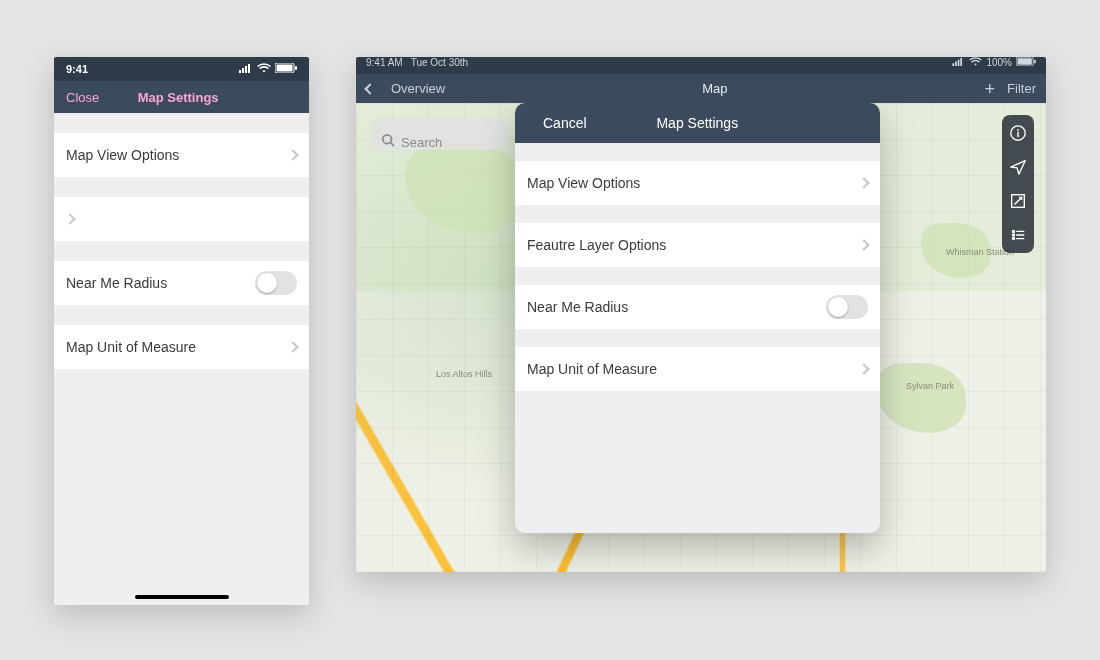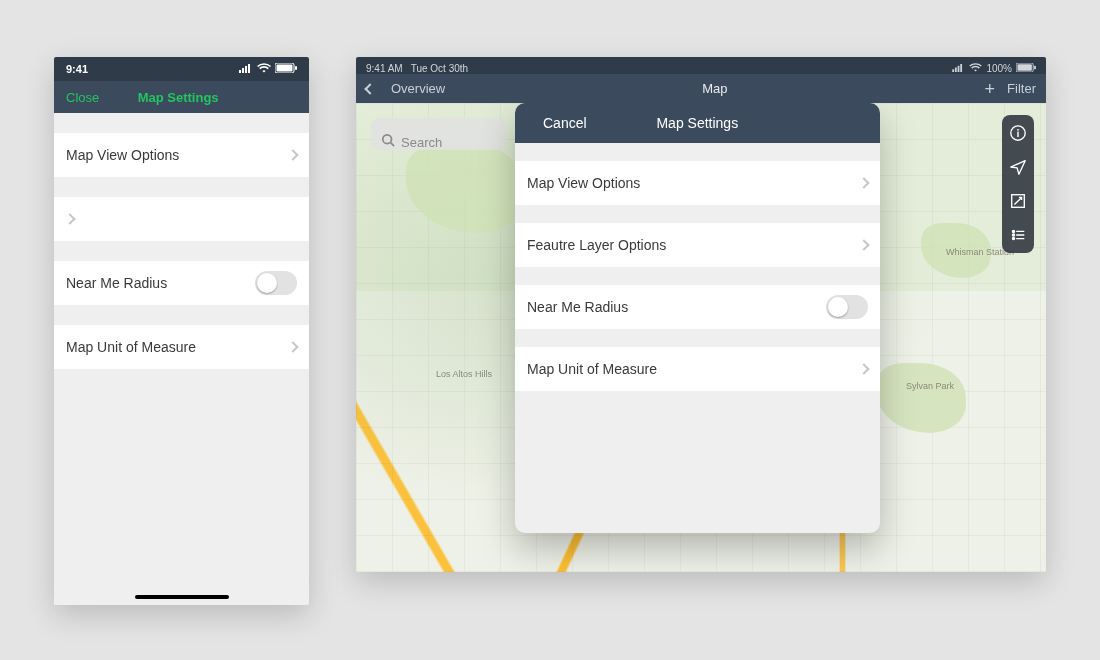--- a/index.html
+++ b/index.html
@@ -39,21 +39,21 @@
     background: var(--navy-dark);
     color: #fff;
     display: flex; align-items: center; justify-content: space-between;
     padding: 8px 12px;
     font-size: 11px; font-weight: 600;
   }
   .status-icons { display:flex; gap:4px; align-items:center; }
   .phone-header {
     height: 32px;
     background: var(--navy);
-    color: #22c55e;
+    color: #f9a8d4;
     display: flex; align-items: center;
     padding: 0 12px;
     font-size: 13px;
   }
   .phone-header .title { flex:1; text-align:center; font-weight:600; margin-left:-40px;}
   .phone-body { flex:1; background:#efefef; position:relative; overflow-y:auto; }
 
   .group { margin-top: 20px; }
   .row {
     background: var(--row);
@@ -98,21 +98,21 @@
     border-radius: 2px;
     overflow:hidden;
     box-shadow: 0 10px 30px rgba(0,0,0,.18);
     display:flex; flex-direction:column;
   }
   .t-status {
     height: 17px;
     background: var(--navy-dark);
     color: #d0d5db;
     font-size: 10px;
-    display:flex; align-items:flex-end;
+    display:flex; align-items:flex-start;
     padding: 0 10px;
   }
   .t-status .left { flex:1; display:flex; gap:8px;}
   .t-header {
     height: 29px;
     background: var(--navy);
     color:#fff;
     display:flex; align-items:center;
     padding: 0 10px;
     font-size:13px;

